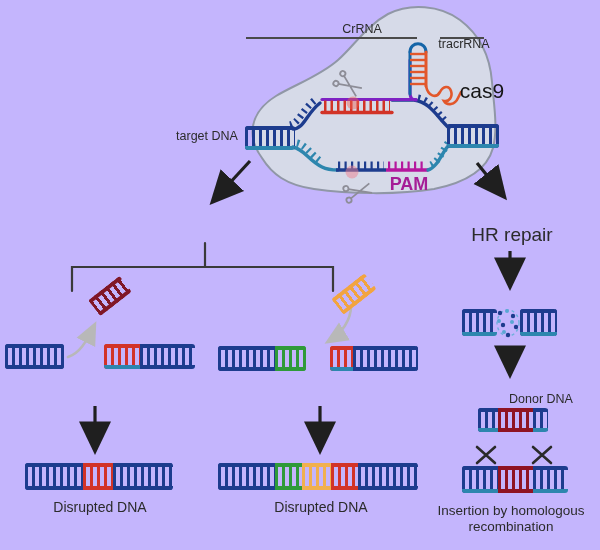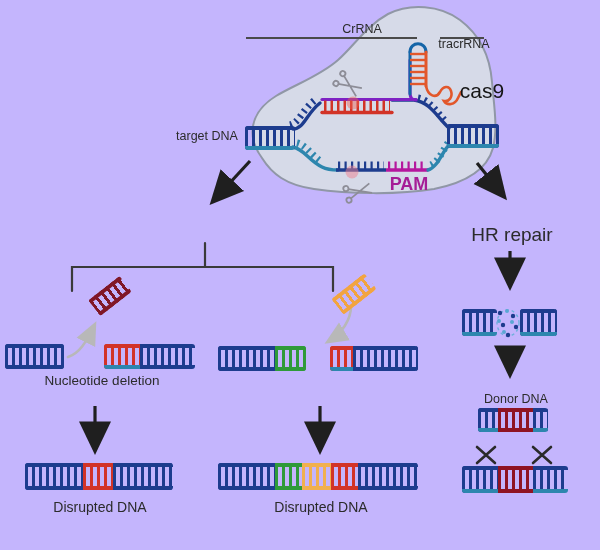--- a/index.html
+++ b/index.html
@@ -200,18 +200,18 @@
       <span class="seg c-darkred" style="width: 35px;"></span>
       <span class="seg c-duplex" style="width: 35px;"></span>
     </div>
 
   <div class="lbl small" style="left:362px;top:29px;">CrRNA</div>
   <div class="lbl small" style="left:464px;top:44px;">tracrRNA</div>
   <div class="lbl cas9" style="left:482px;top:91px;">cas9</div>
   <div class="lbl small" style="left:207px;top:136px;">target DNA</div>
   <div class="lbl pam" style="left:409px;top:184px;">PAM</div>
   <div class="lbl big" style="left:512px;top:225px;margin-top:10px;">HR repair</div>
-  <div class="lbl med" style="left:102px;top:380px;">Nucleotide deletion</div>
   <div class="lbl med" style="left:100px;top:507px;font-size:14px;">Disrupted DNA</div>
   <div class="lbl med" style="left:321px;top:507px;font-size:14px;">Disrupted DNA</div>
-  <div class="lbl small" style="left:516px;top:399px;">Donor DNA</div>
+  <div class="lbl small" style="left:541px;top:399px;">Donor DNA</div>
+  <div class="lbl med wrap" style="left:511px;top:519px;">Insertion by homologous recombination</div>
 
 </div>
 
 </body></html>

